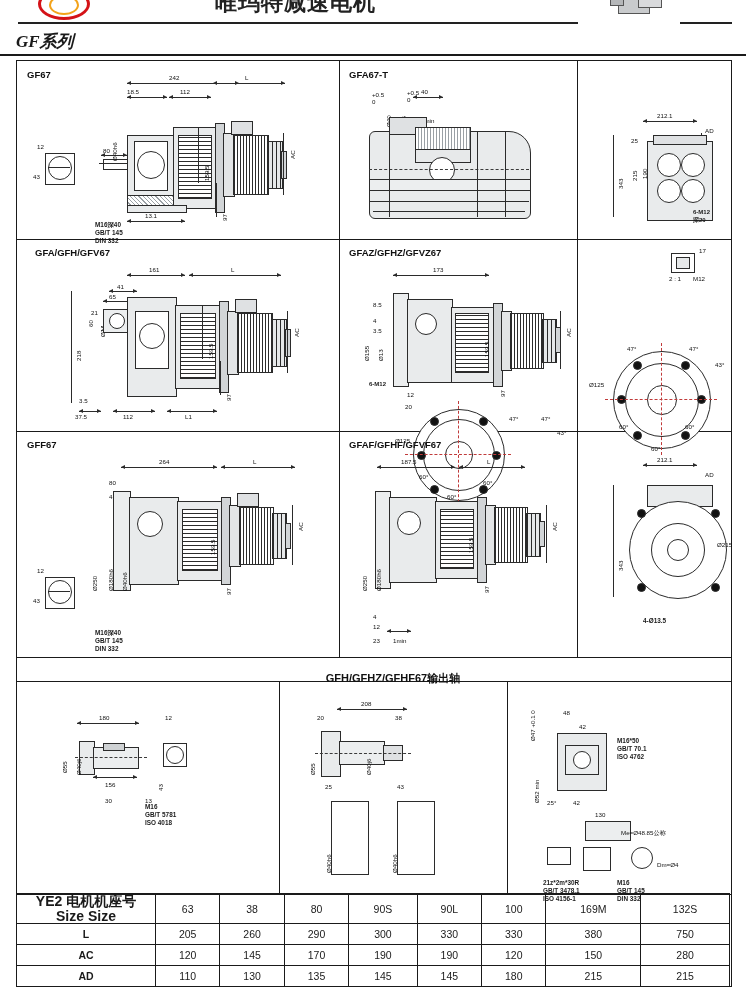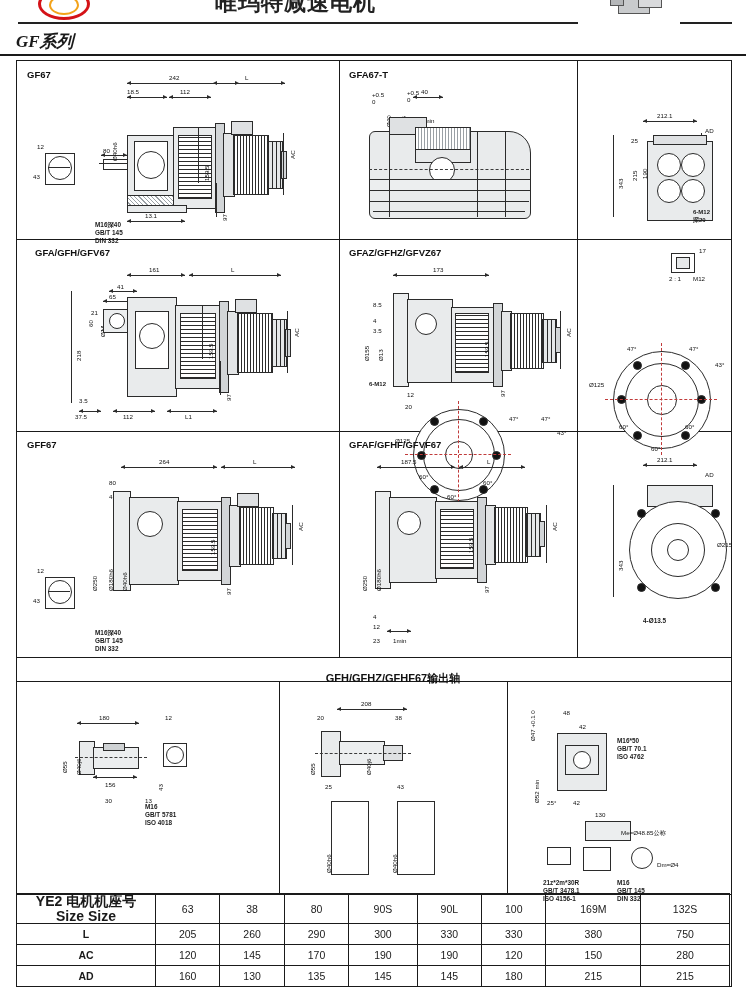--- a/index.html
+++ b/index.html
@@ -558,21 +558,21 @@
         <td>145</td>
         <td>170</td>
         <td>190</td>
         <td>190</td>
         <td>120</td>
         <td>150</td>
         <td>280</td>
       </tr>
       <tr>
         <td class="lbl">AD</td>
-        <td>160</td>
+        <td>110</td>
         <td>130</td>
         <td>135</td>
         <td>145</td>
         <td>145</td>
         <td>180</td>
         <td>215</td>
         <td>215</td>
       </tr>
     </tbody>
       </table>

